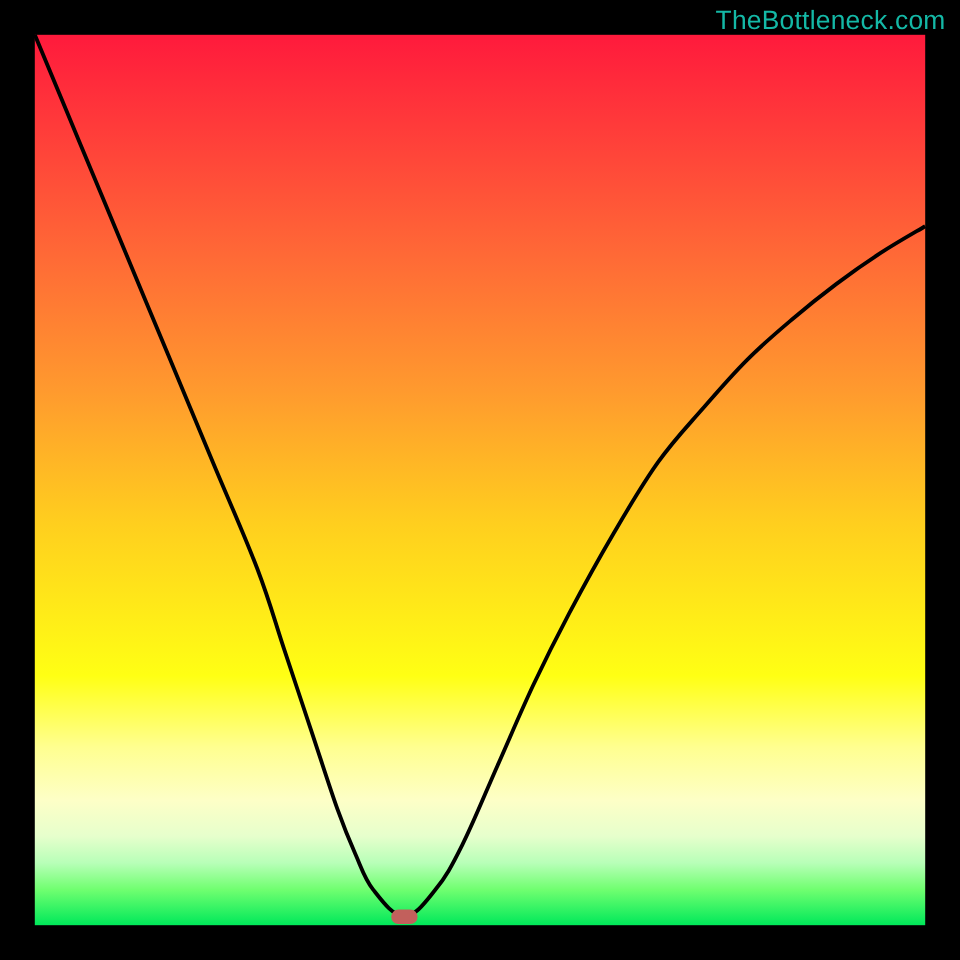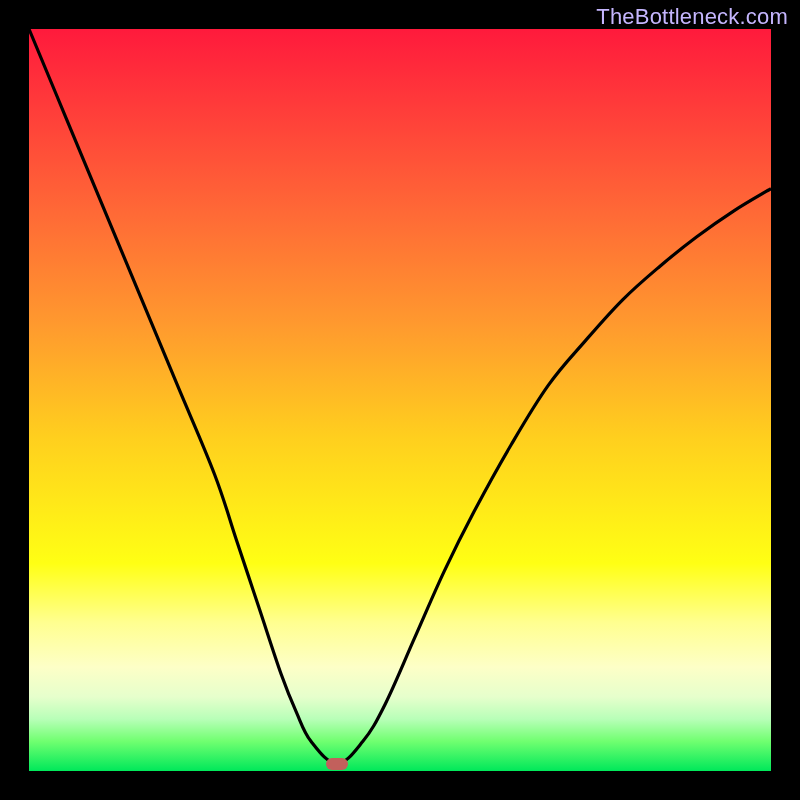--- a/index.html
+++ b/index.html
@@ -29,21 +29,21 @@
       #e6ffcc 90%,
       #b8ffb8 93%,
       #70ff70 96%,
       #00e85a 100%
     );
   }
   .watermark {
     position: absolute;
     top: 4px;
     right: 12px;
-    color: #c4b5fd;
+    color: #14b8a6;
     font-size: 22px;
     font-weight: 500;
     letter-spacing: 0.2px;
     user-select: none;
   }
   svg.curve {
     position: absolute;
     left: 0;
     top: 0;
     width: 742px;

